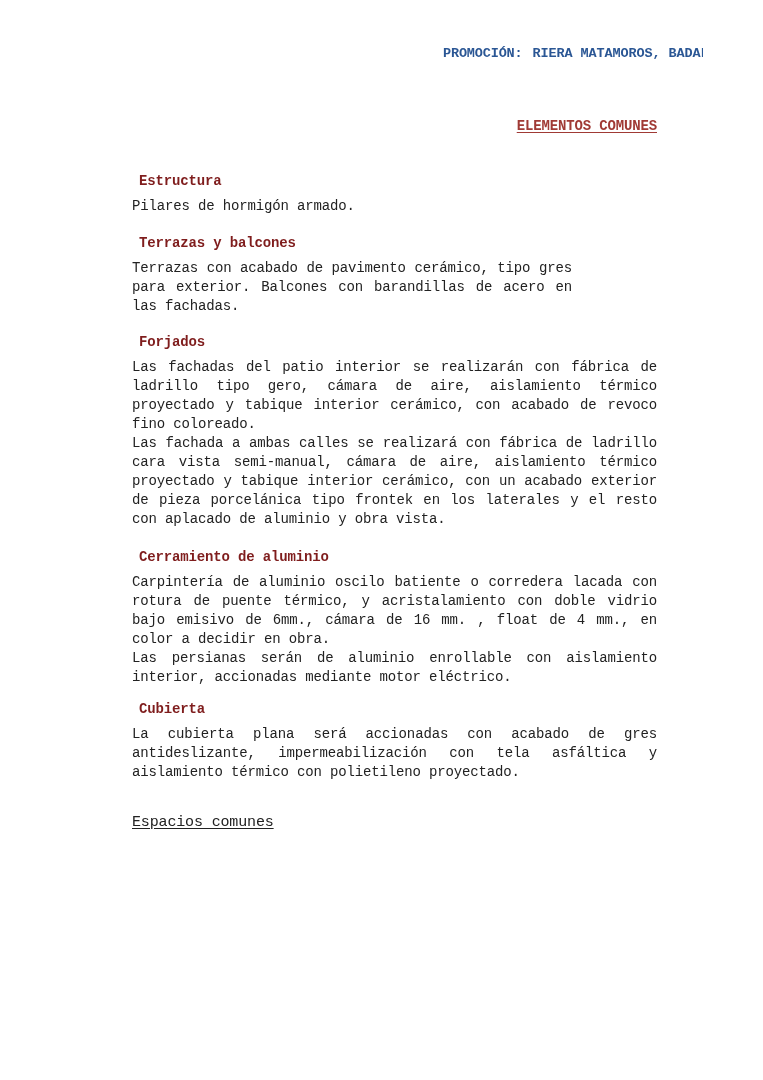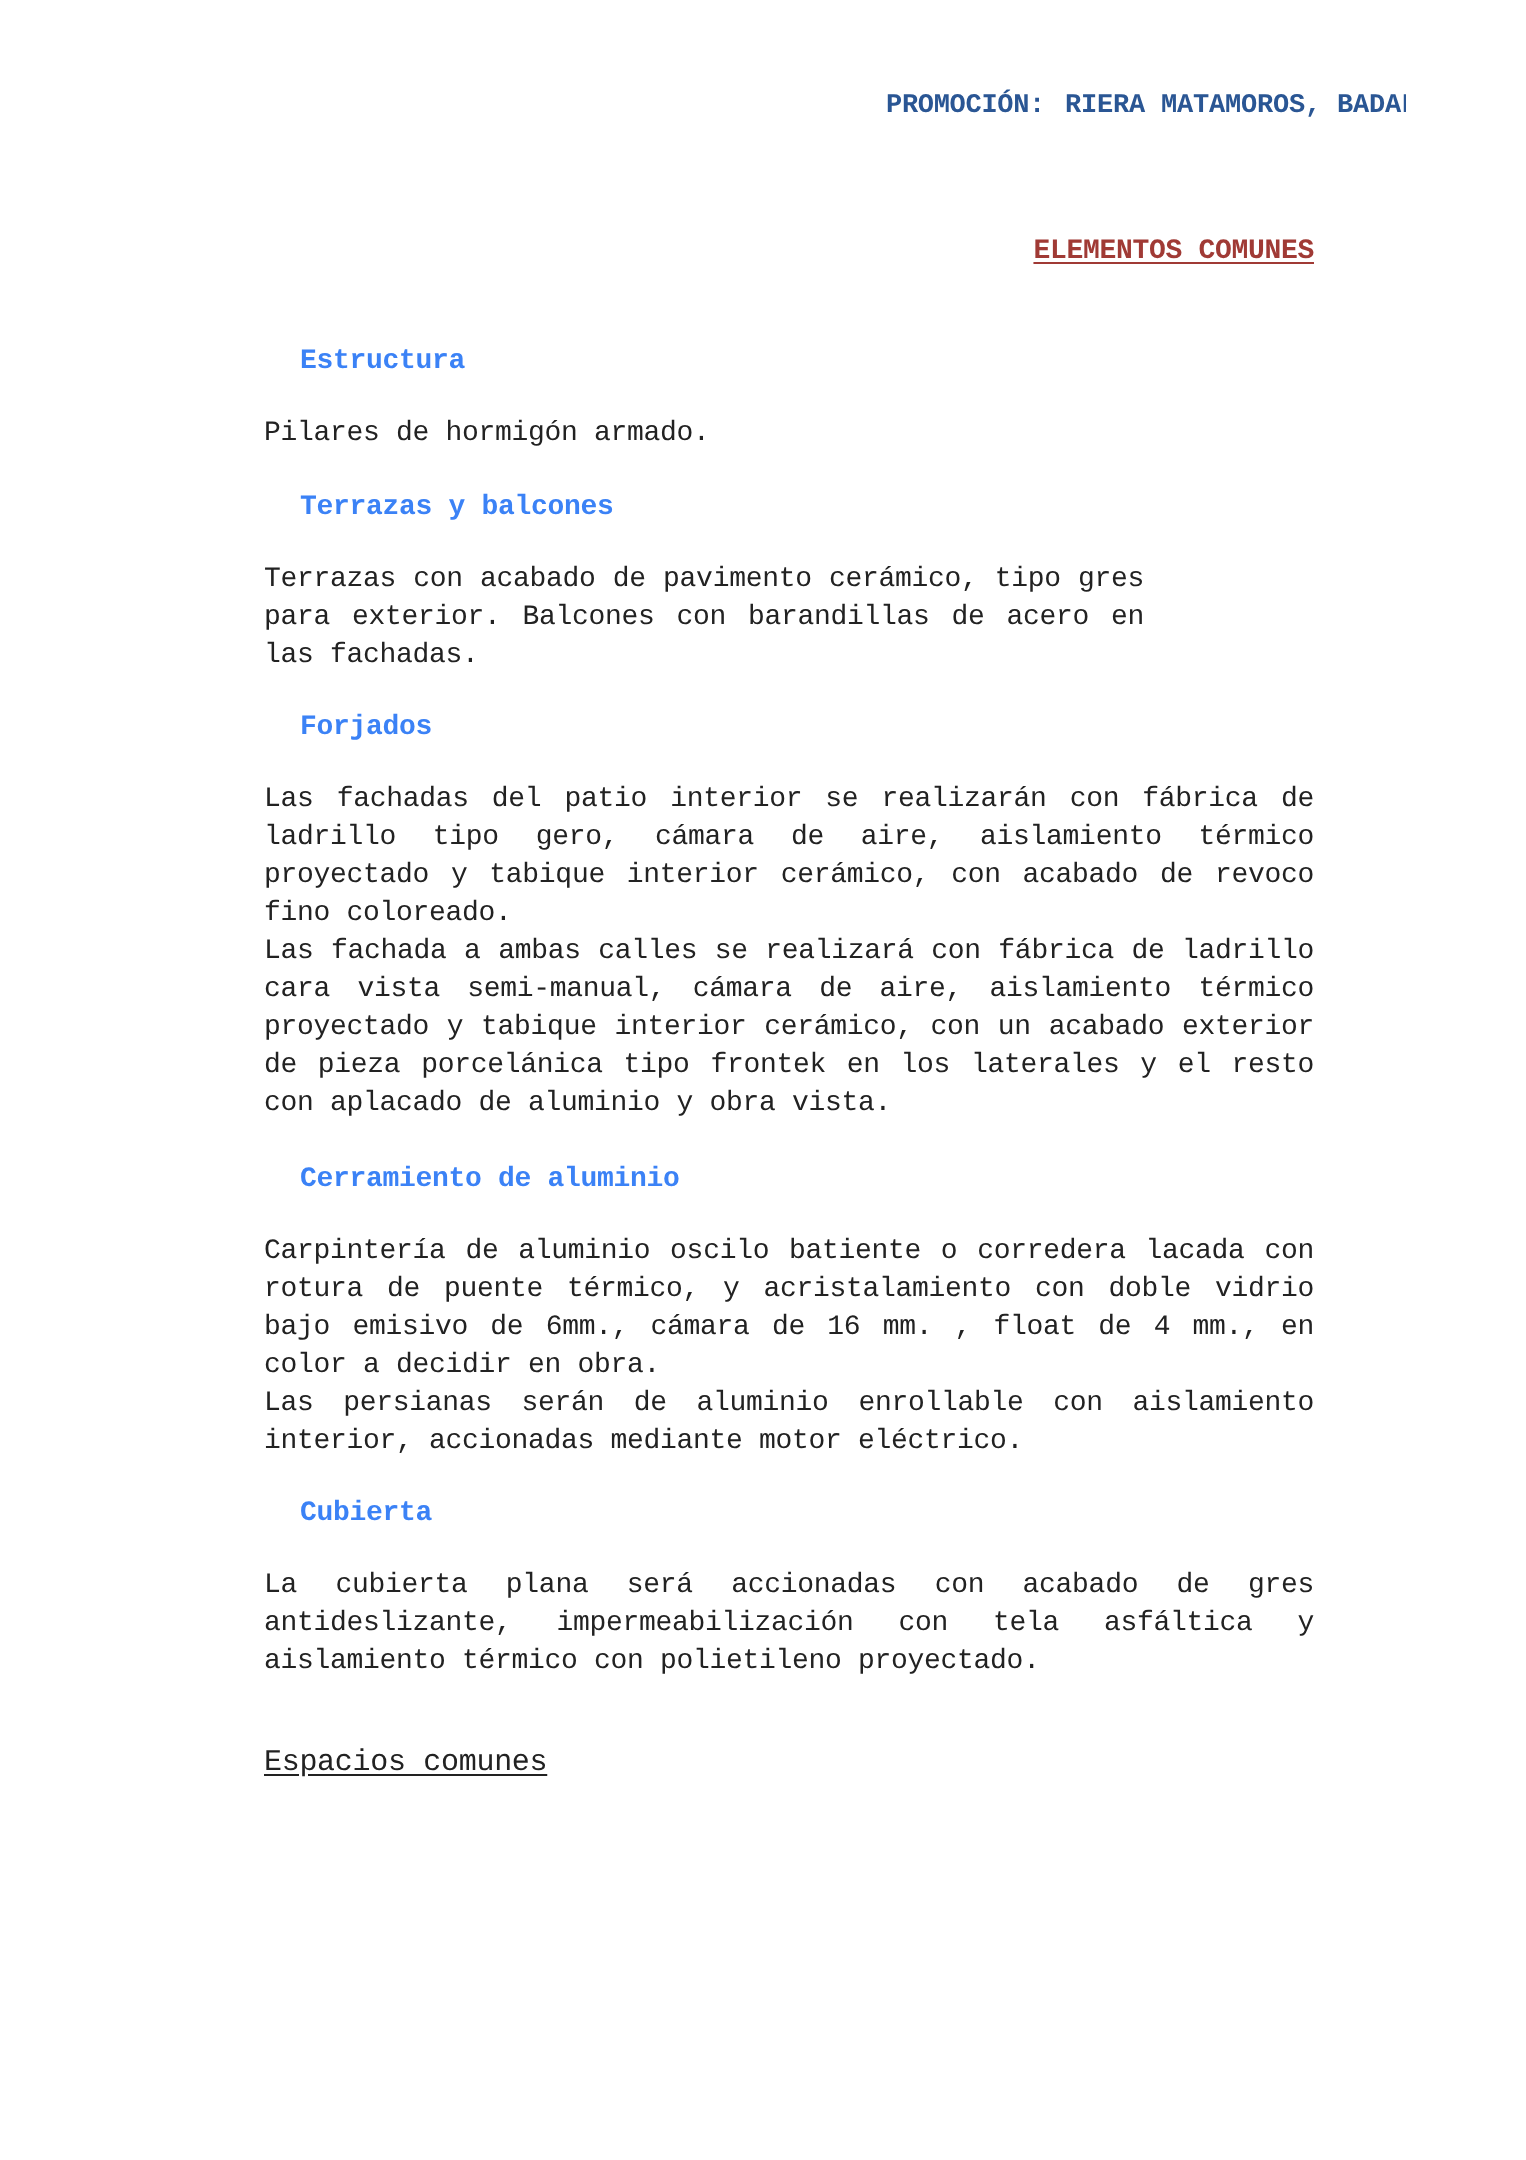--- a/index.html
+++ b/index.html
@@ -43,25 +43,25 @@
   }
   .sub-title {
     line-height: 19px;
     font-size: 15px;
     text-decoration: underline;
     text-underline-offset: 2px;
   }
   .sub-title.exteriors { margin-top: 30px; }
   .sub-title.commons   { margin-top: 31px; }
   h3.sec-heading {
-    margin: 18px;
+    margin: 7px;
     font-size: 14px;
     font-weight: bold;
     line-height: 17px;
-    color: #3b82f6;
+    color: #7f1d1d;
   }
   p.body-par {
     margin: 0;
     max-width: 645px;
   }
   p.justify { text-align: justify; text-justify: inter-word; }
   p.narrow  { max-width: 440px; }
   p.medium  { max-width: 585px; }
   .sec-estructura   { margin-top: 37px; }
   .sec-terrazas     { margin-top: 19px; }

